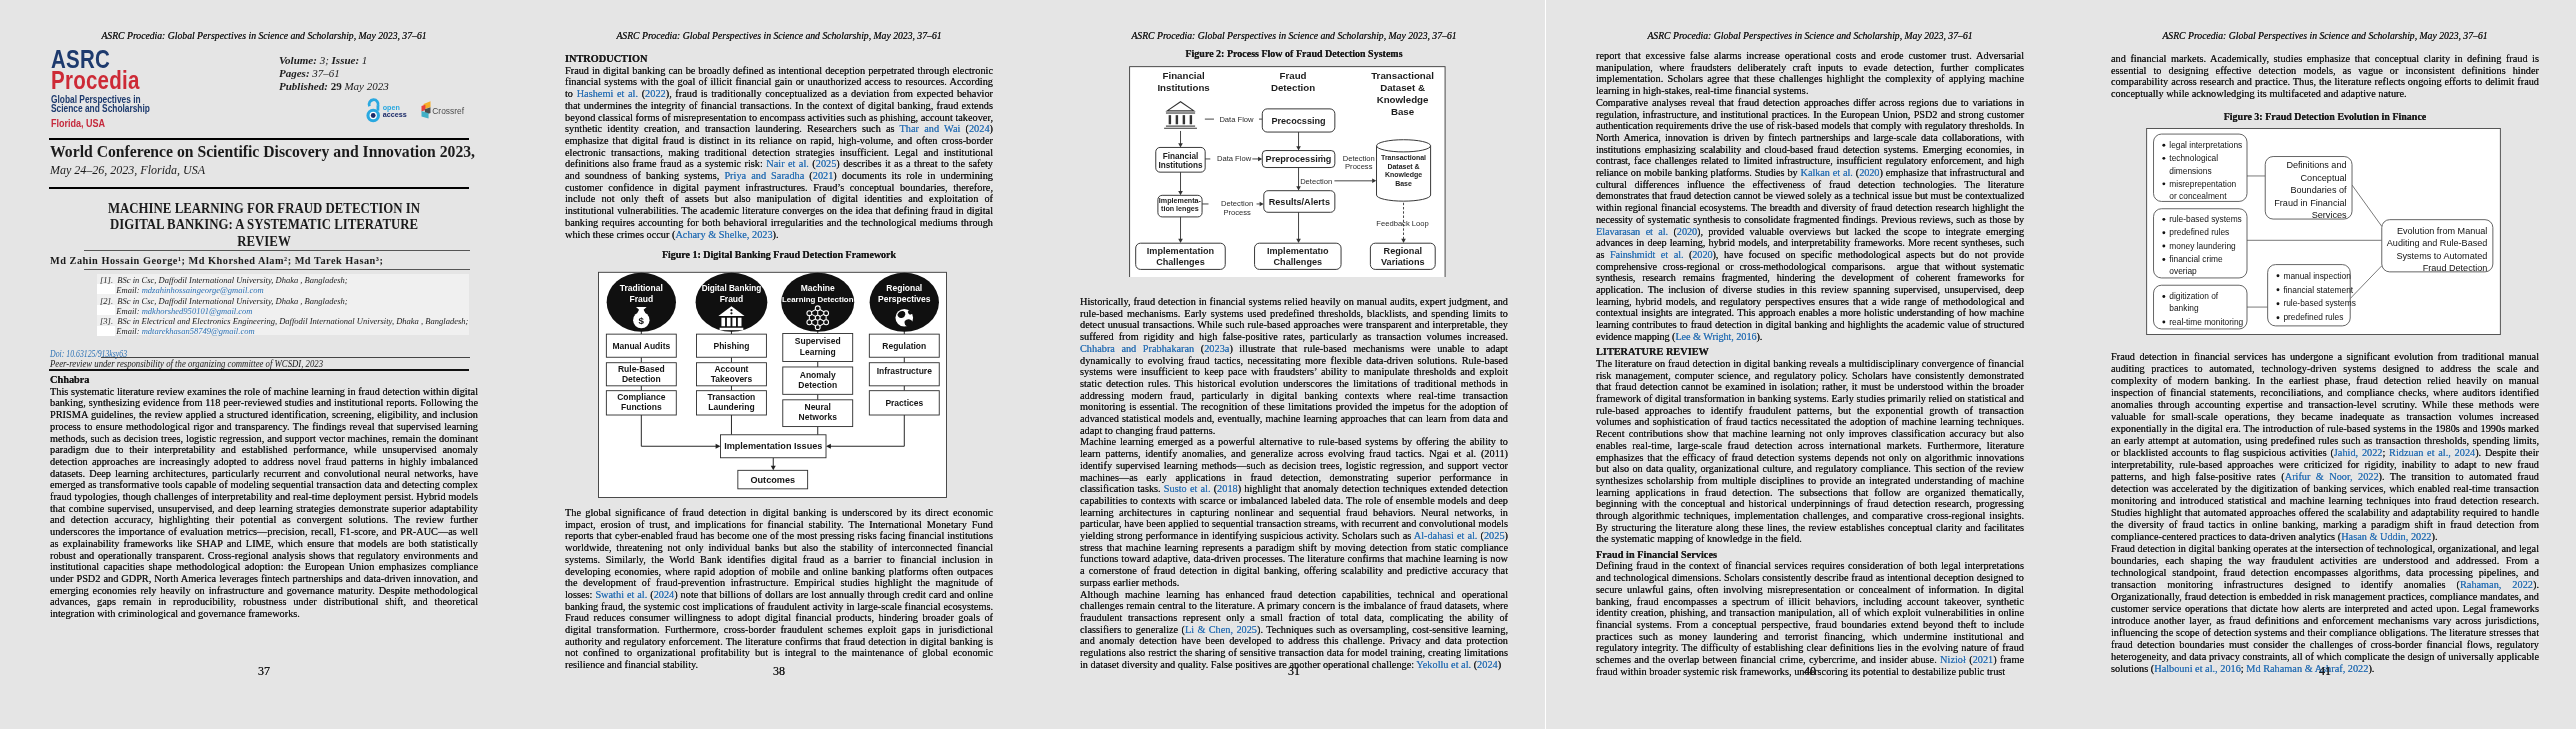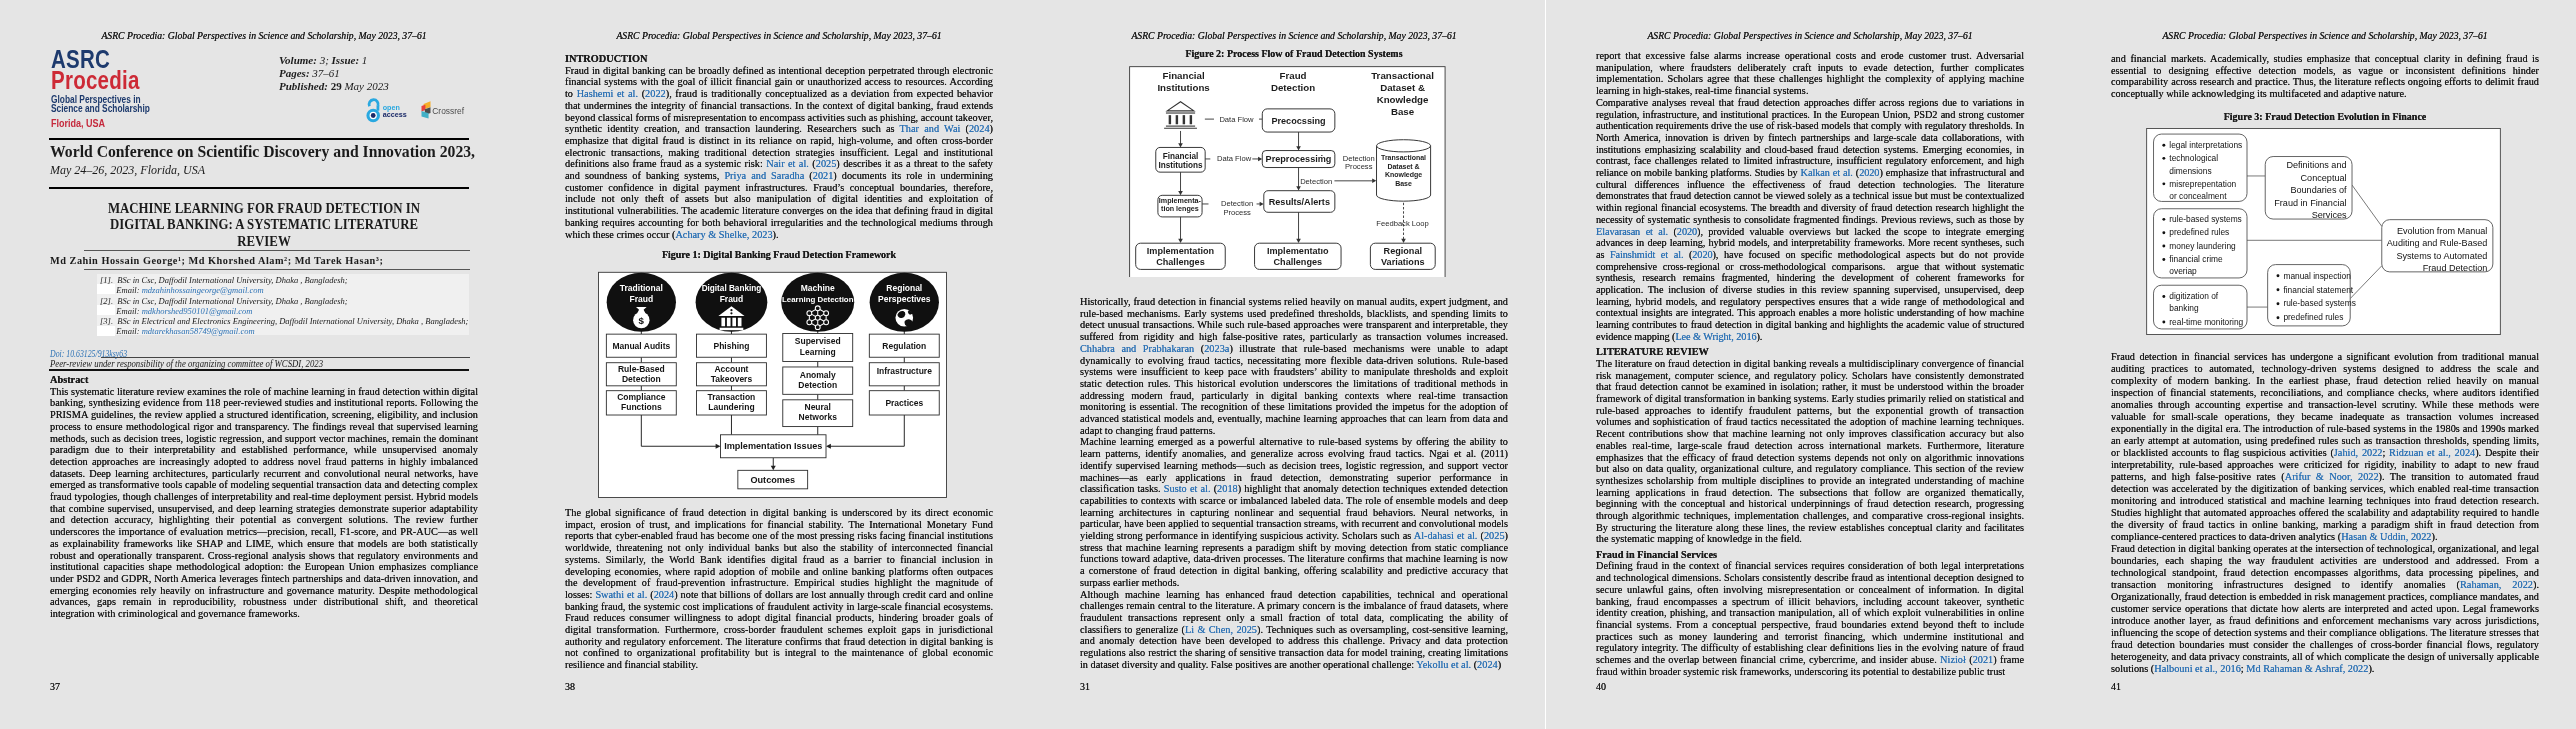--- a/index.html
+++ b/index.html
@@ -6,21 +6,21 @@
 html,body{width:2576px;height:729px;background:#fff}
 body{font-family:"Liberation Serif",serif;color:#1b1b1b;position:relative}
 .page{position:absolute;top:0;width:515px;height:729px;background:#e5e5e5;overflow:hidden}
 .hdr{position:absolute;left:50px;width:428px;top:30px;font-style:italic;font-size:9.7px;text-align:center;white-space:nowrap}
 .flow{position:absolute;left:50px;width:428px;font-size:10.3px;line-height:11.7px;text-align:justify}
 .flow p{margin:0}
 p.h{font-weight:bold}
 .flow p+p.h{margin-top:3.6px}
 .lk{color:#2d72b5}
 .cap{position:absolute;left:50px;width:428px;text-align:center;font-weight:bold;font-size:10px;line-height:11.7px}
-.pageno{position:absolute;left:50px;width:428px;top:681px;text-align:left;font-size:10px}
+.pageno{position:absolute;left:50px;width:428px;top:664px;text-align:center;font-size:12px}
 .sans{font-family:"Liberation Sans",sans-serif}
 .flow,.hdr,.cap,.pageno{text-shadow:0 0 0.2px}
 svg text{font-family:"Liberation Sans",sans-serif}
 </style>
 </head>
 <body>
 
 <div class="page" style="left:0">
 <div class="hdr">ASRC Procedia: Global Perspectives in Science and Scholarship, May 2023, 37–61</div>
 <div class="sans" style="position:absolute;left:51px;top:49px;font-weight:bold;transform:scaleX(.82);transform-origin:0 0">
@@ -69,21 +69,21 @@
 <div>[2].&nbsp; BSc in Csc, Daffodil International University, Dhaka , Bangladesh;</div>
 <div style="padding-left:17.6px">Email: <span class="lk">mdkhorshed950101@gmail.com</span></div>
 <div>[3].&nbsp; BSc in Electrical and Electronics Engineering, Daffodil International University, Dhaka , Bangladesh;</div>
 <div style="padding-left:17.6px">Email: <span class="lk">mdtarekhasan58749@gmail.com</span></div>
 </div>
 <div style="position:absolute;left:50px;top:348px;font-style:italic;font-size:10px;transform:scaleX(.78);transform-origin:0 0" class="lk">Doi: 10.63125/913ksy63</div>
 <div style="position:absolute;left:101px;top:357px;width:369px;height:0.8px;background:#444"></div>
 <div style="position:absolute;left:50px;top:358px;font-style:italic;font-size:10px;transform:scaleX(.872);transform-origin:0 0">Peer-review under responsibility of the organizing committee of WCSDI, 2023</div>
 <div style="position:absolute;left:49px;top:369px;width:420px;height:1.5px;background:#111"></div>
 <div class="flow" style="top:374px">
-<p class="h">Abstract</p>
+<p class="h">Chhabra</p>
 <p>This systematic literature review examines the role of machine learning in fraud detection within digital banking, synthesizing evidence from 118 peer-reviewed studies and institutional reports. Following the PRISMA guidelines, the review applied a structured identification, screening, eligibility, and inclusion process to ensure methodological rigor and transparency. The findings reveal that supervised learning methods, such as decision trees, logistic regression, and support vector machines, remain the dominant paradigm due to their interpretability and established performance, while unsupervised anomaly detection approaches are increasingly adopted to address novel fraud patterns in highly imbalanced datasets. Deep learning architectures, particularly recurrent and convolutional neural networks, have emerged as transformative tools capable of modeling sequential transaction data and detecting complex fraud typologies, though challenges of interpretability and real-time deployment persist. Hybrid models that combine supervised, unsupervised, and deep learning strategies demonstrate superior adaptability and detection accuracy, highlighting their potential as convergent solutions. The review further underscores the importance of evaluation metrics—precision, recall, F1-score, and PR-AUC—as well as explainability frameworks like SHAP and LIME, which ensure that models are both statistically robust and operationally transparent. Cross-regional analysis shows that regulatory environments and institutional capacities shape methodological adoption: the European Union emphasizes compliance under PSD2 and GDPR, North America leverages fintech partnerships and data-driven innovation, and emerging economies rely heavily on infrastructure and governance maturity. Despite methodological advances, gaps remain in reproducibility, robustness under distributional shift, and theoretical integration with criminological and governance frameworks.</p>
 </div>
 <div class="pageno">37</div>
 </div>
 
 <div class="page" style="left:515px">
 <div class="hdr">ASRC Procedia: Global Perspectives in Science and Scholarship, May 2023, 37–61</div>
 <div class="flow" style="top:53px">
 <p class="h">INTRODUCTION</p>
 <p>Fraud in digital banking can be broadly defined as intentional deception perpetrated through electronic financial systems with the goal of illicit financial gain or unauthorized access to resources. According to <span class="lk">Hashemi et al.</span> (<span class="lk">2022</span>), fraud is traditionally conceptualized as a deviation from expected behavior that undermines the integrity of financial transactions. In the context of digital banking, fraud extends beyond classical forms of misrepresentation to encompass activities such as phishing, account takeover, synthetic identity creation, and transaction laundering. Researchers such as <span class="lk">Thar and Wai</span> (<span class="lk">2024</span>) emphasize that digital fraud is distinct in its reliance on rapid, high-volume, and often cross-border electronic transactions, making traditional detection strategies insufficient. Legal and institutional definitions also frame fraud as a systemic risk: <span class="lk">Nair et al.</span> (<span class="lk">2025</span>) describes it as a threat to the safety and soundness of banking systems, <span class="lk">Priya and Saradha</span> (<span class="lk">2021</span>) documents its role in undermining customer confidence in digital payment infrastructures. Fraud’s conceptual boundaries, therefore, include not only theft of assets but also manipulation of digital identities and exploitation of institutional vulnerabilities. The academic literature converges on the idea that defining fraud in digital banking requires accounting for both behavioral irregularities and the technological mediums through which these crimes occur (<span class="lk">Achary &amp; Shelke, 2023</span>).</p>

